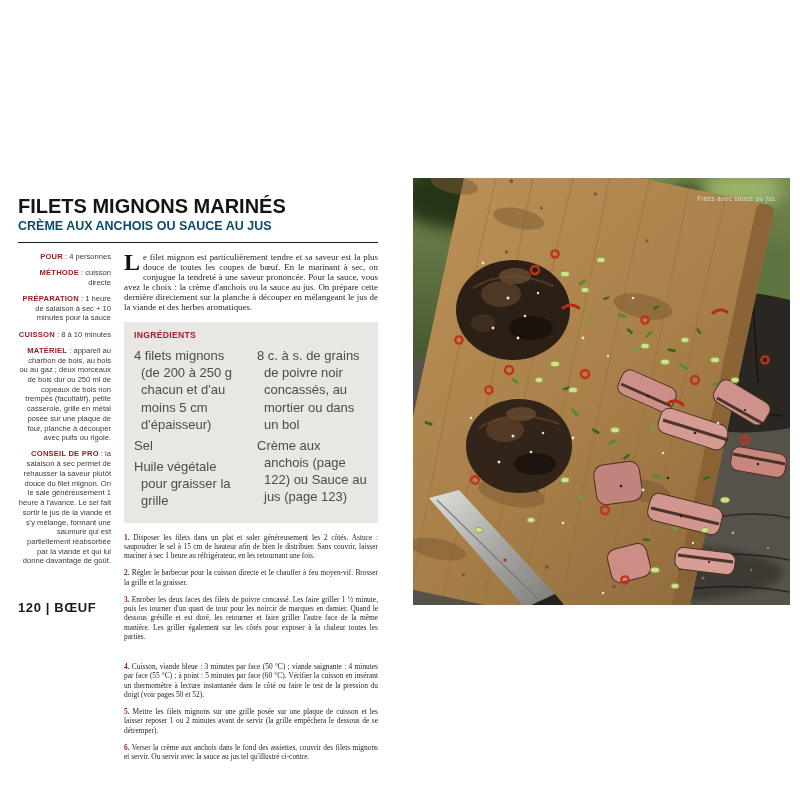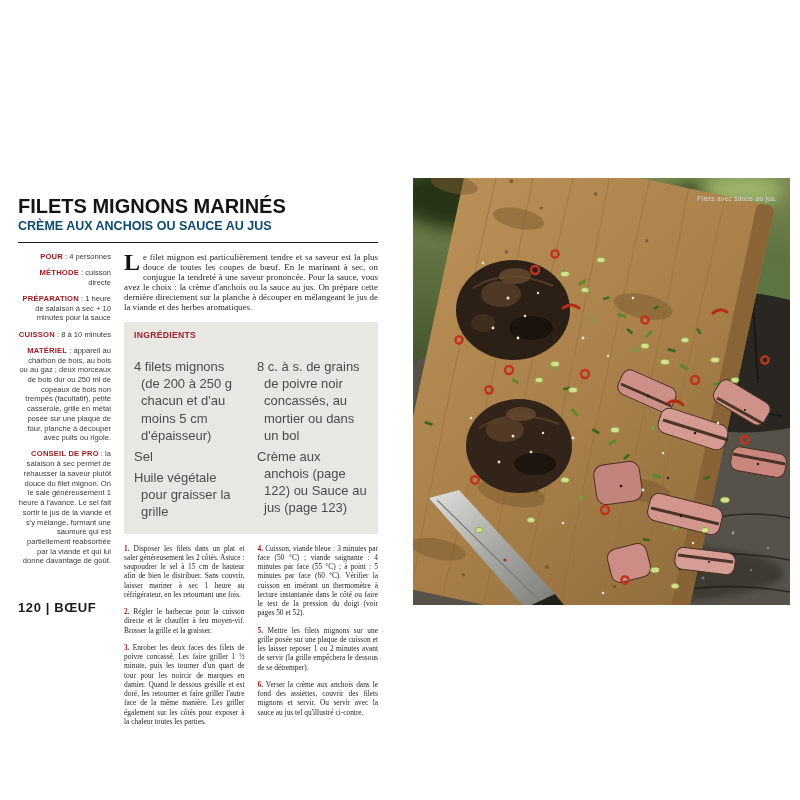--- a/index.html
+++ b/index.html
@@ -13,25 +13,25 @@
   .subtitle{font-size:12.5px;font-weight:bold;color:#0c4a6e;margin:3px 0 0 0;line-height:1.1;}
   .rule{border:none;border-top:1.5px solid #1c1c1c;margin:8px 0 9px 0;}
   .cols{display:flex;gap:13px;align-items:flex-start;}
   .sidebar{width:93px;flex:none;font-size:7.6px;line-height:1.28;color:#3a3a3a;}
   .sidebar p{margin:0 0 6.5px 0;text-align:right;}
   .side-label{font-weight:bold;color:#99191d;letter-spacing:.2px;}
   .main{flex:1;min-width:0;}
   .intro{font-family:"Liberation Serif",serif;font-size:8.9px;line-height:1.13;text-align:justify;color:#1f1f1f;margin:0;}
   .dropcap{float:left;font-family:"Liberation Serif",serif;font-weight:bold;font-size:24px;line-height:.82;margin:1px 3px 0 0;color:#111;}
   .ingredients{margin-top:10px;background:#e9e7e4;padding:8px 10px 9px 10px;}
-  .ing-title{font-size:8.6px;font-weight:bold;color:#a3202a;letter-spacing:.3px;margin:0 0 18px 0;}
+  .ing-title{font-size:8.6px;font-weight:bold;color:#a3202a;letter-spacing:.3px;margin:0 0 7px 0;}
   .ing-cols{display:flex;gap:12px;}
   .ing-col{flex:1;min-width:0;}
   .ing-item{font-size:13px;line-height:1.32;color:#4c4c4a;margin:0 0 4px 0;padding-left:7px;text-indent:-7px;}
-  .steps{margin-top:10px;display:flex;gap:13px;font-family:"Liberation Serif",serif;}
+  .steps{margin-top:10px;display:flex;gap:13px;font-family:"Liberation Serif",serif;flex-direction:column;}
   .step-col{flex:1;min-width:0;}
   .step{font-size:7.4px;line-height:1.25;text-align:justify;color:#1f1f1f;margin:0 0 8px 0;}
   .step-num{font-weight:bold;color:#8d191d;}
   .footer{position:absolute;left:18px;top:600px;font-size:13px;font-weight:bold;color:#1c1c1c;letter-spacing:.6px;}
   .photo{position:absolute;left:413px;top:178px;width:377px;height:427px;overflow:hidden;background:#55524b;}
   .photo svg{display:block;}
   .photo-caption{
     position:absolute;top:17px;right:13px;font-size:6.6px;color:#d9d8d0;letter-spacing:.3px;
   }
 </style>

